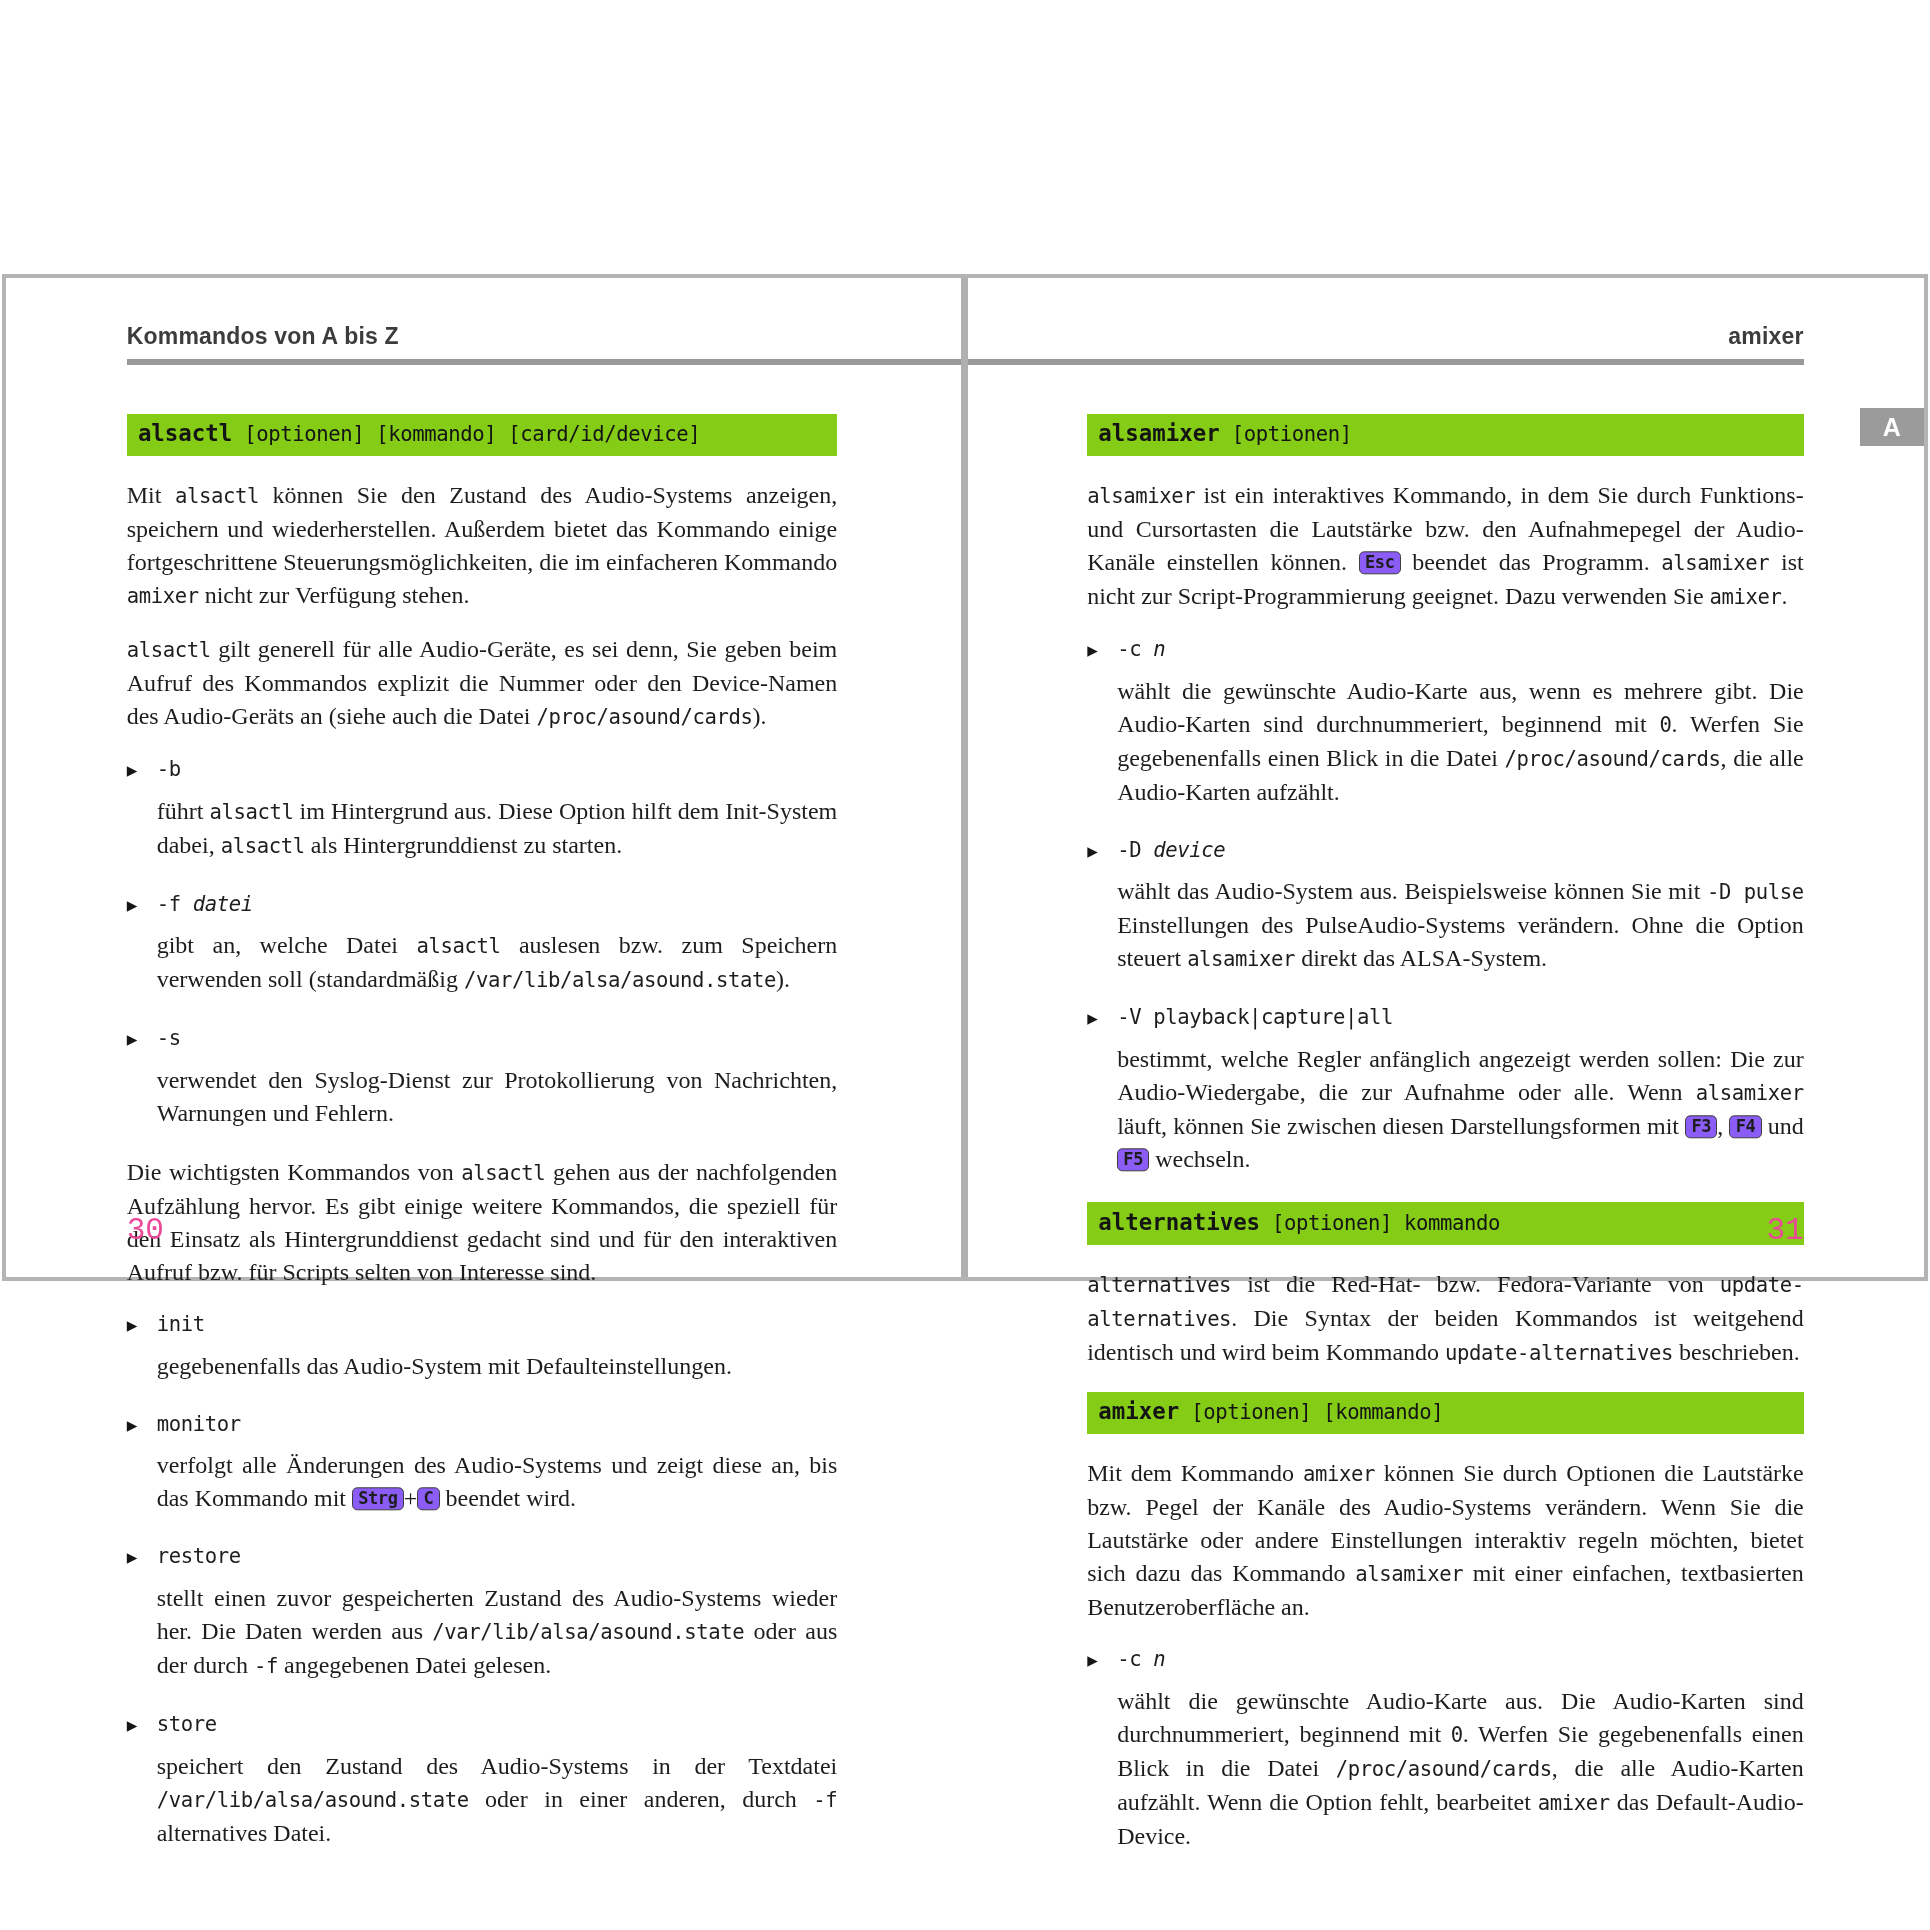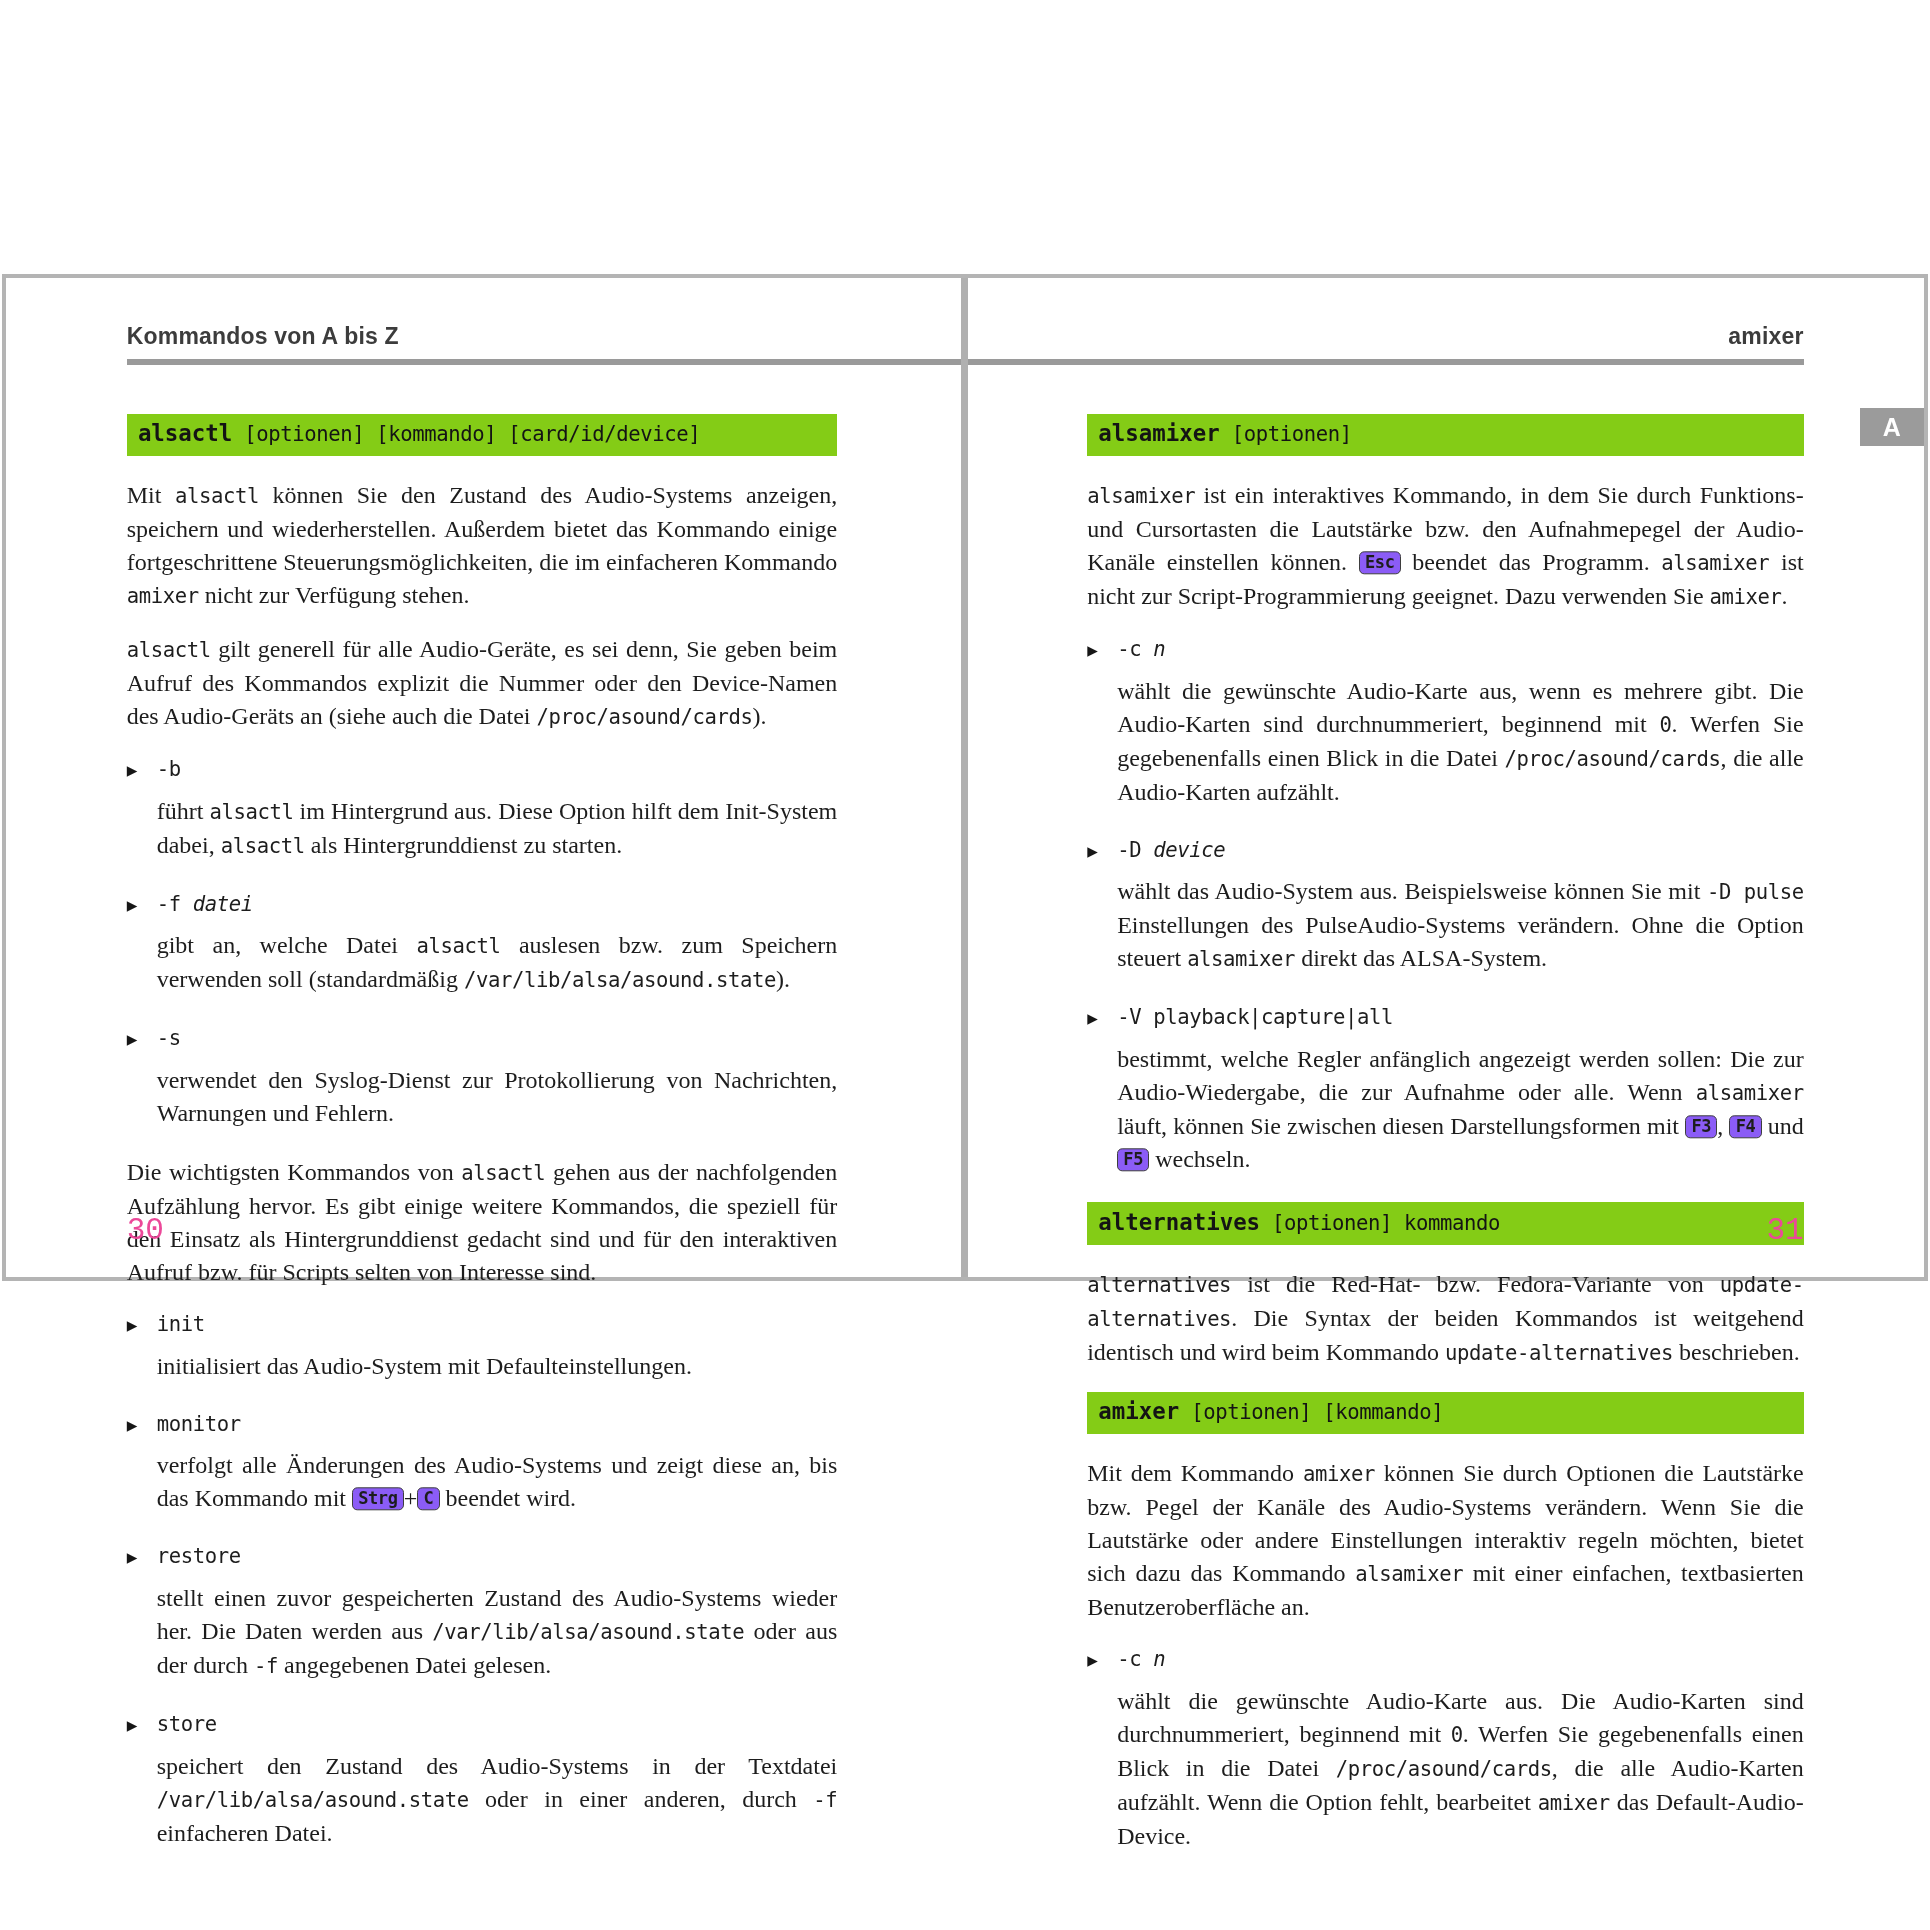--- a/index.html
+++ b/index.html
@@ -178,36 +178,36 @@
           </div>
           <div class="bullet">
             <span class="tri">▶</span>
             <span class="term"><span class="code">-s</span></span>
             <p class="bbody"><span>verwendet den Syslog-Dienst zur Protokollierung von Nachrichten, Warnungen und Fehlern.</span></p>
           </div>
           <p class="para"><span>Die wichtigsten Kommandos von </span><span class="code">alsactl</span><span> gehen aus der nachfolgenden Aufzählung hervor. Es gibt einige weitere Kommandos, die speziell für den Einsatz als Hintergrunddienst gedacht sind und für den interaktiven Aufruf bzw. für Scripts selten von Interesse sind.</span></p>
           <div class="bullet">
             <span class="tri">▶</span>
             <span class="term"><span class="code">init</span></span>
-            <p class="bbody"><span>initialisiert das Audio-System mit Defaulteinstellungen.</span></p>
+            <p class="bbody"><span>gegebenenfalls das Audio-System mit Defaulteinstellungen.</span></p>
           </div>
           <div class="bullet">
             <span class="tri">▶</span>
             <span class="term"><span class="code">monitor</span></span>
             <p class="bbody"><span>verfolgt alle Änderungen des Audio-Systems und zeigt diese an, bis das Kommando mit </span><span class="key">Strg</span><span>+</span><span class="key">C</span><span> beendet wird.</span></p>
           </div>
           <div class="bullet">
             <span class="tri">▶</span>
             <span class="term"><span class="code">restore</span></span>
             <p class="bbody"><span>stellt einen zuvor gespeicherten Zustand des Audio-Systems wieder her. Die Daten werden aus </span><span class="code">/var/lib/alsa/asound.state</span><span> oder aus der durch </span><span class="code">-f</span><span> angegebenen Datei gelesen.</span></p>
           </div>
           <div class="bullet">
             <span class="tri">▶</span>
             <span class="term"><span class="code">store</span></span>
-            <p class="bbody"><span>speichert den Zustand des Audio-Systems in der Textdatei </span><span class="code">/var/lib/alsa/asound.state</span><span> oder in einer anderen, durch </span><span class="code">-f</span><span> einfacheren Datei.</span></p>
+            <p class="bbody"><span>speichert den Zustand des Audio-Systems in der Textdatei </span><span class="code">/var/lib/alsa/asound.state</span><span> oder in einer anderen, durch </span><span class="code">-f</span><span> alternatives Datei.</span></p>
           </div>
         </div>
       <div class="pageno">30</div>
     </div>
   </div>
 
   <div class="gutter"></div>
 
   <div class="page page-right">
     <div class="page-inner">

